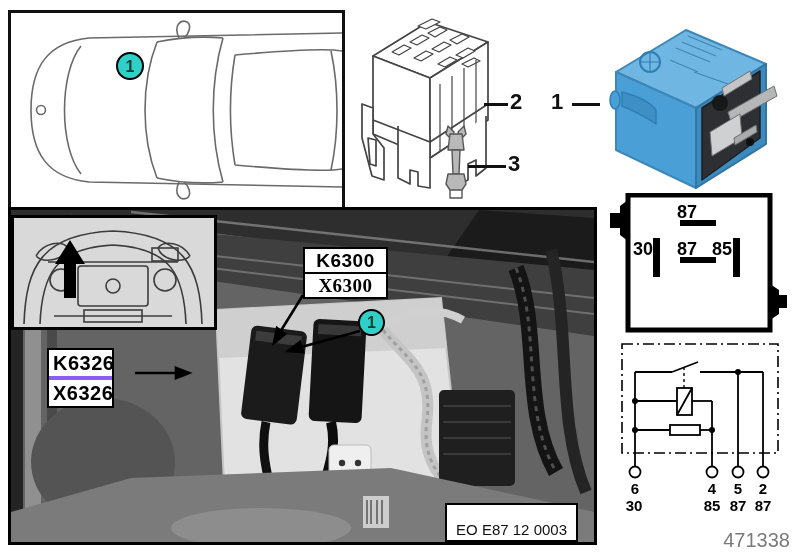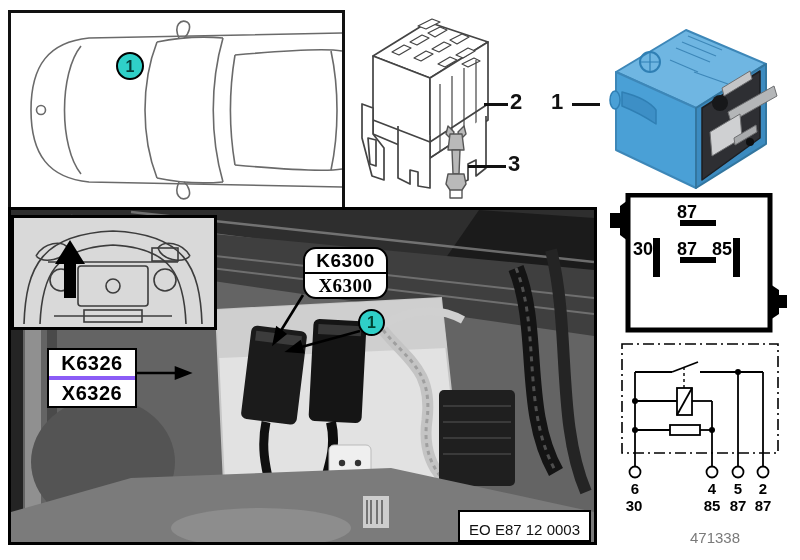--- a/index.html
+++ b/index.html
@@ -20,31 +20,31 @@
            background:#2fd0c8;display:flex;align-items:center;justify-content:center;
            font-size:16px;font-weight:700;color:#043;box-sizing:border-box;}
 
   
   #photo{left:8px;top:207px;width:589px;height:338px;border:3px solid #000;box-sizing:border-box;background:#666;}
   #photo-inner{position:absolute;left:0;top:0;width:583px;height:332px;overflow:hidden;}
   #inset{position:absolute;left:0px;top:5px;width:206px;height:115px;border:3px solid #000;
          box-sizing:border-box;background:#d9d9d9;}
   .tag-box{position:absolute;background:#fff;border:2px solid #000;box-sizing:border-box;text-align:center;}
   .tag-box .row{display:block;font-weight:700;color:#000;letter-spacing:0.5px;}
-  #tag-k6300{left:292px;top:37px;width:85px;border-radius:13px;}
+  #tag-k6300{left:292px;top:37px;width:85px;}
   #tag-k6300 .row{font-size:19px;line-height:23px;padding:0 4px;}
   #tag-k6300 .row+.row{border-top:2px solid #000;font-family:Liberation Serif, serif;}
-  #tag-k6326{left:36px;top:138px;width:90px;}
+  #tag-k6326{left:36px;top:138px;width:67px;}
   #tag-k6326 .row{font-size:20px;line-height:26px;padding:0 4px;}
   #tag-k6326 .row+.row{border-top:4px solid #8b5cf6;}
-  #photo-code{position:absolute;right:3px;bottom:0;background:#fff;border:2px solid #000;
-              font-size:15px;font-weight:400;color:#111;padding:9px 9px 2px 9px;}
+  #photo-code{position:absolute;right:16px;bottom:0;background:#fff;border:2px solid #000;
+              font-size:15px;font-weight:400;color:#111;padding:16px 9px 2px 9px;}
   #photo-callout{position:absolute;left:347px;top:99px;}
 
-  #doc-number{left:690px;top:529px;width:100px;text-align:left;font-size:15px;color:#7a7a7a;}
+  #doc-number{left:690px;top:529px;width:100px;text-align:right;font-size:20px;color:#7a7a7a;}
 </style>
 </head>
 <body>
 
 <div id="stage">
 
   <div id="car-box" class="abs">
     <svg width="331" height="196" viewBox="0 0 331 196">
       <g fill="none" stroke="#6a6a6a" stroke-width="1.6">
         <path d="M 331,20 L 78,25 C 38,29 20,52 20,97 C 20,142 38,165 78,169 L 331,174"></path>

